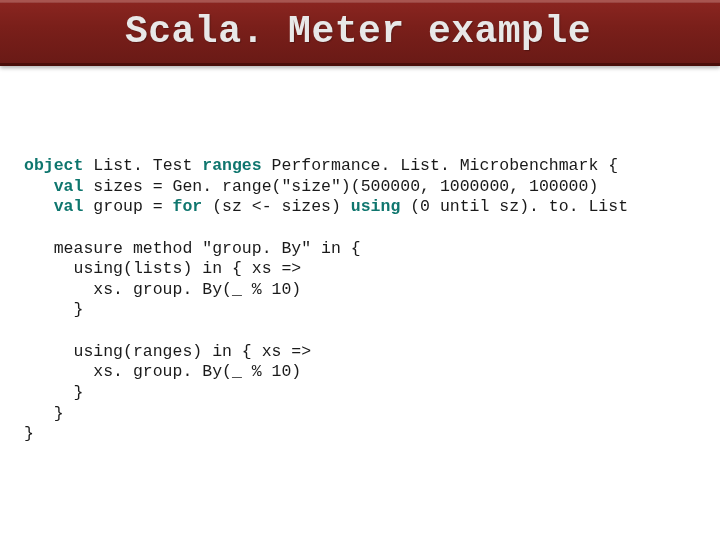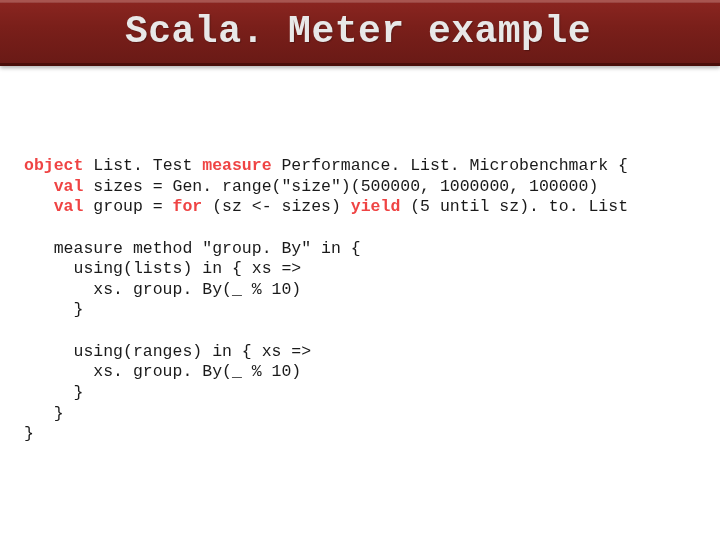--- a/index.html
+++ b/index.html
@@ -27,32 +27,32 @@
       letter-spacing: 0.5px;
       text-shadow: 1px 1px 1px rgba(0,0,0,0.25);
     }
     .code-area {
       padding: 90px 24px 20px 24px;
       font-size: 16.5px;
       line-height: 1.25;
       color: #1a1a1a;
       white-space: pre;
     }
-    .kw { color: #ef4444; font-weight: bold; }
+    .kw { color: #0f766e; font-weight: bold; }
   </style>
 </head>
 <body>
 
 <div class="title-bar">
   <h1>Scala. Meter example</h1>
 </div>
 
-<div class="code-area"><span class="kw">object</span><span> List. Test </span><span class="kw">measure</span><span> Performance. List. Microbenchmark {</span>
+<div class="code-area"><span class="kw">object</span><span> List. Test </span><span class="kw">ranges</span><span> Performance. List. Microbenchmark {</span>
 <span class="kw">   val</span><span> sizes = Gen. range("size")(500000, 1000000, 100000)</span>
-<span class="kw">   val</span><span> group = </span><span class="kw">for</span><span> (sz &lt;- sizes) </span><span class="kw">yield</span><span> (5 until sz). to. List</span>
+<span class="kw">   val</span><span> group = </span><span class="kw">for</span><span> (sz &lt;- sizes) </span><span class="kw">using</span><span> (0 until sz). to. List</span>
 <span></span>
 <span>   measure method "group. By" in {</span>
 <span>     using(lists) in { xs =&gt;</span>
 <span>       xs. group. By(_ % 10)</span>
 <span>     }</span>
 <span></span>
 <span>     using(ranges) in { xs =&gt;</span>
 <span>       xs. group. By(_ % 10)</span>
 <span>     }</span>
 <span>   }</span>

